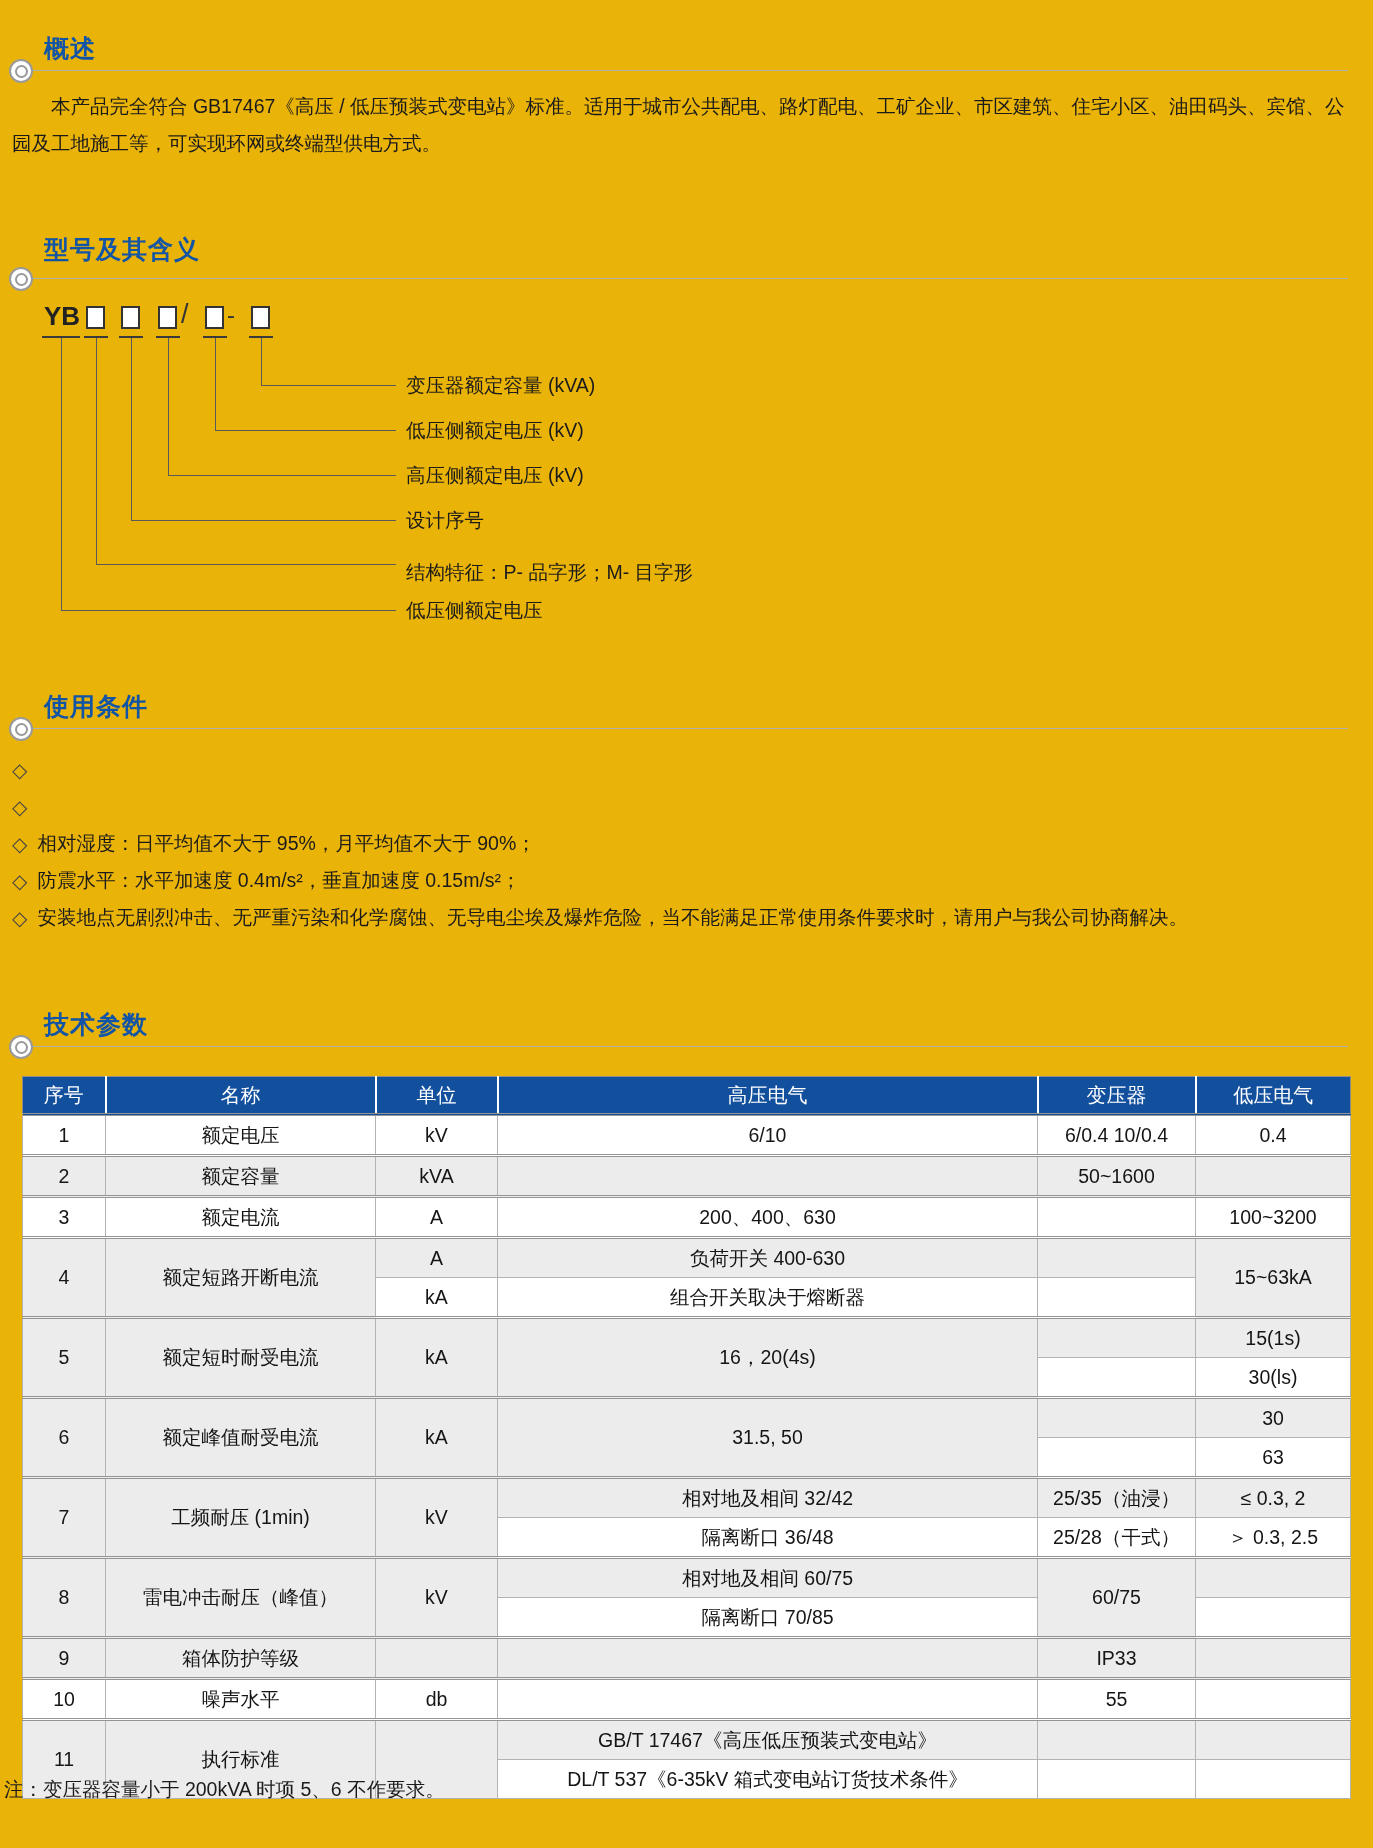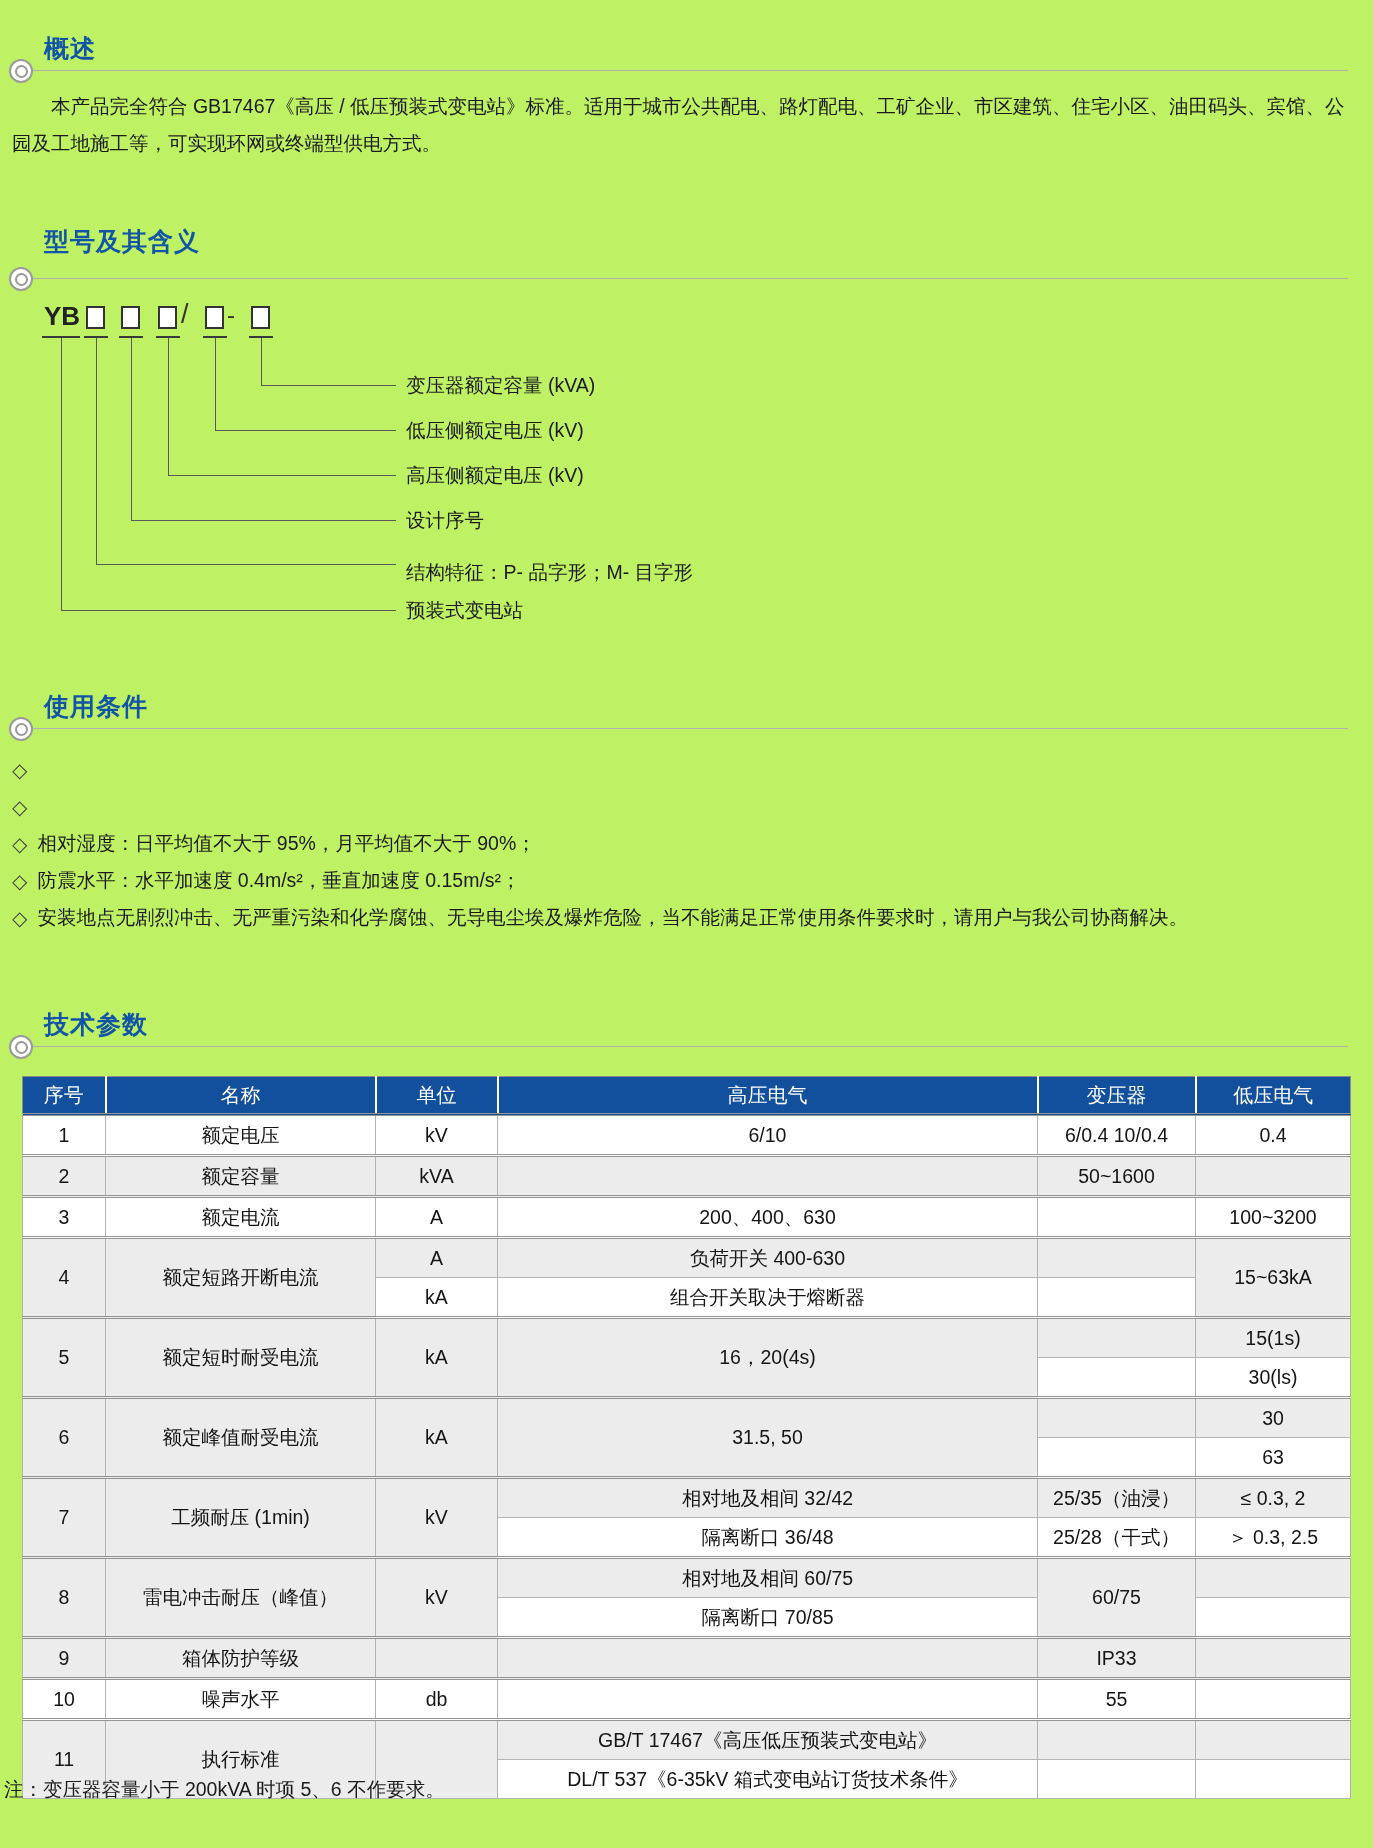--- a/index.html
+++ b/index.html
@@ -1,17 +1,17 @@
 <!DOCTYPE html>
 <html style="--accent-blue: #1254a6; --table-header-bg: #124f9d; --table-header-text: #ffffff; --stripe-gray: #ececec;"><head>
 <meta charset="utf-8">
 <style>
   html,body{margin:0;padding:0;background:#fff;}
   body{font-family:"Liberation Sans",sans-serif;color:#1c1c1c;}
-  #page{position:relative;width:1373px;height:1848px;background:#bef264;overflow:hidden;}
+  #page{position:relative;width:1373px;height:1848px;background:#eab308;overflow:hidden;}
 
   
   .sec-title{position:absolute;left:44px;font-size:25px;font-weight:bold;color:var(--accent-blue,#1254a6);letter-spacing:1px;}
   .sec-rule{position:absolute;left:20px;width:1328px;height:1px;background:#b0b0b0;}
   .ornament{position:absolute;left:9px;width:20px;height:20px;border:2px solid #9a9a9a;border-radius:50%;background:#fff;display:flex;align-items:center;justify-content:center;z-index:2;}
   .ornament .inner{width:9px;height:9px;border:2px solid #9a9a9a;border-radius:50%;background:#fff;}
 
   
   .para{position:absolute;left:12px;top:88px;width:1348px;font-size:19.5px;line-height:37px;text-indent:39px;color:#1b1b1b;}
 
@@ -48,21 +48,21 @@
   <div>
     <div class="sec-title" style="top:32px;">概述</div>
     <div class="sec-rule" style="top:70px;"></div>
     <div class="ornament" style="top:59px;">
         <div class="inner"></div>
       </div>
     <div class="para">本产品完全符合 GB17467《高压 / 低压预装式变电站》标准。适用于城市公共配电、路灯配电、工矿企业、市区建筑、住宅小区、油田码头、宾馆、公园及工地施工等，可实现环网或终端型供电方式。</div>
   </div>
 
   <div>
-    <div class="sec-title" style="top:225px;">型号及其含义</div>
+    <div class="sec-title" style="top:233px;">型号及其含义</div>
     <div class="sec-rule" style="top:278px;"></div>
     <div class="ornament" style="top:267px;">
         <div class="inner"></div>
       </div>
 
     <div>
       <span class="yb-prefix">YB</span>
       <span class="mbox" style="left:86px;"></span>
       <span class="mbox" style="left:121px;"></span>
       <span class="mbox" style="left:158px;"></span>
@@ -90,21 +90,21 @@
       <span class="hline" style="left:168px;top:475px;width:228px;"></span>
       <span class="hline" style="left:131px;top:520px;width:265px;"></span>
       <span class="hline" style="left:96px;top:564px;width:300px;"></span>
       <span class="hline" style="left:61px;top:610px;width:335px;"></span>
 
       <div class="mlabel" style="top:372px;">变压器额定容量 (kVA)</div>
       <div class="mlabel" style="top:417px;">低压侧额定电压 (kV)</div>
       <div class="mlabel" style="top:462px;">高压侧额定电压 (kV)</div>
       <div class="mlabel" style="top:507px;">设计序号</div>
       <div class="mlabel" style="top:551px;margin-top:8px;">结构特征：P- 品字形；M- 目字形</div>
-      <div class="mlabel" style="top:597px;">预装式变电站</div>
+      <div class="mlabel" style="top:597px;">低压侧额定电压</div>
     </div>
   </div>
 
   <div>
     <div class="sec-title" style="top:690px;">使用条件</div>
     <div class="sec-rule" style="top:728px;"></div>
     <div class="ornament" style="top:717px;">
         <div class="inner"></div>
       </div>
 

